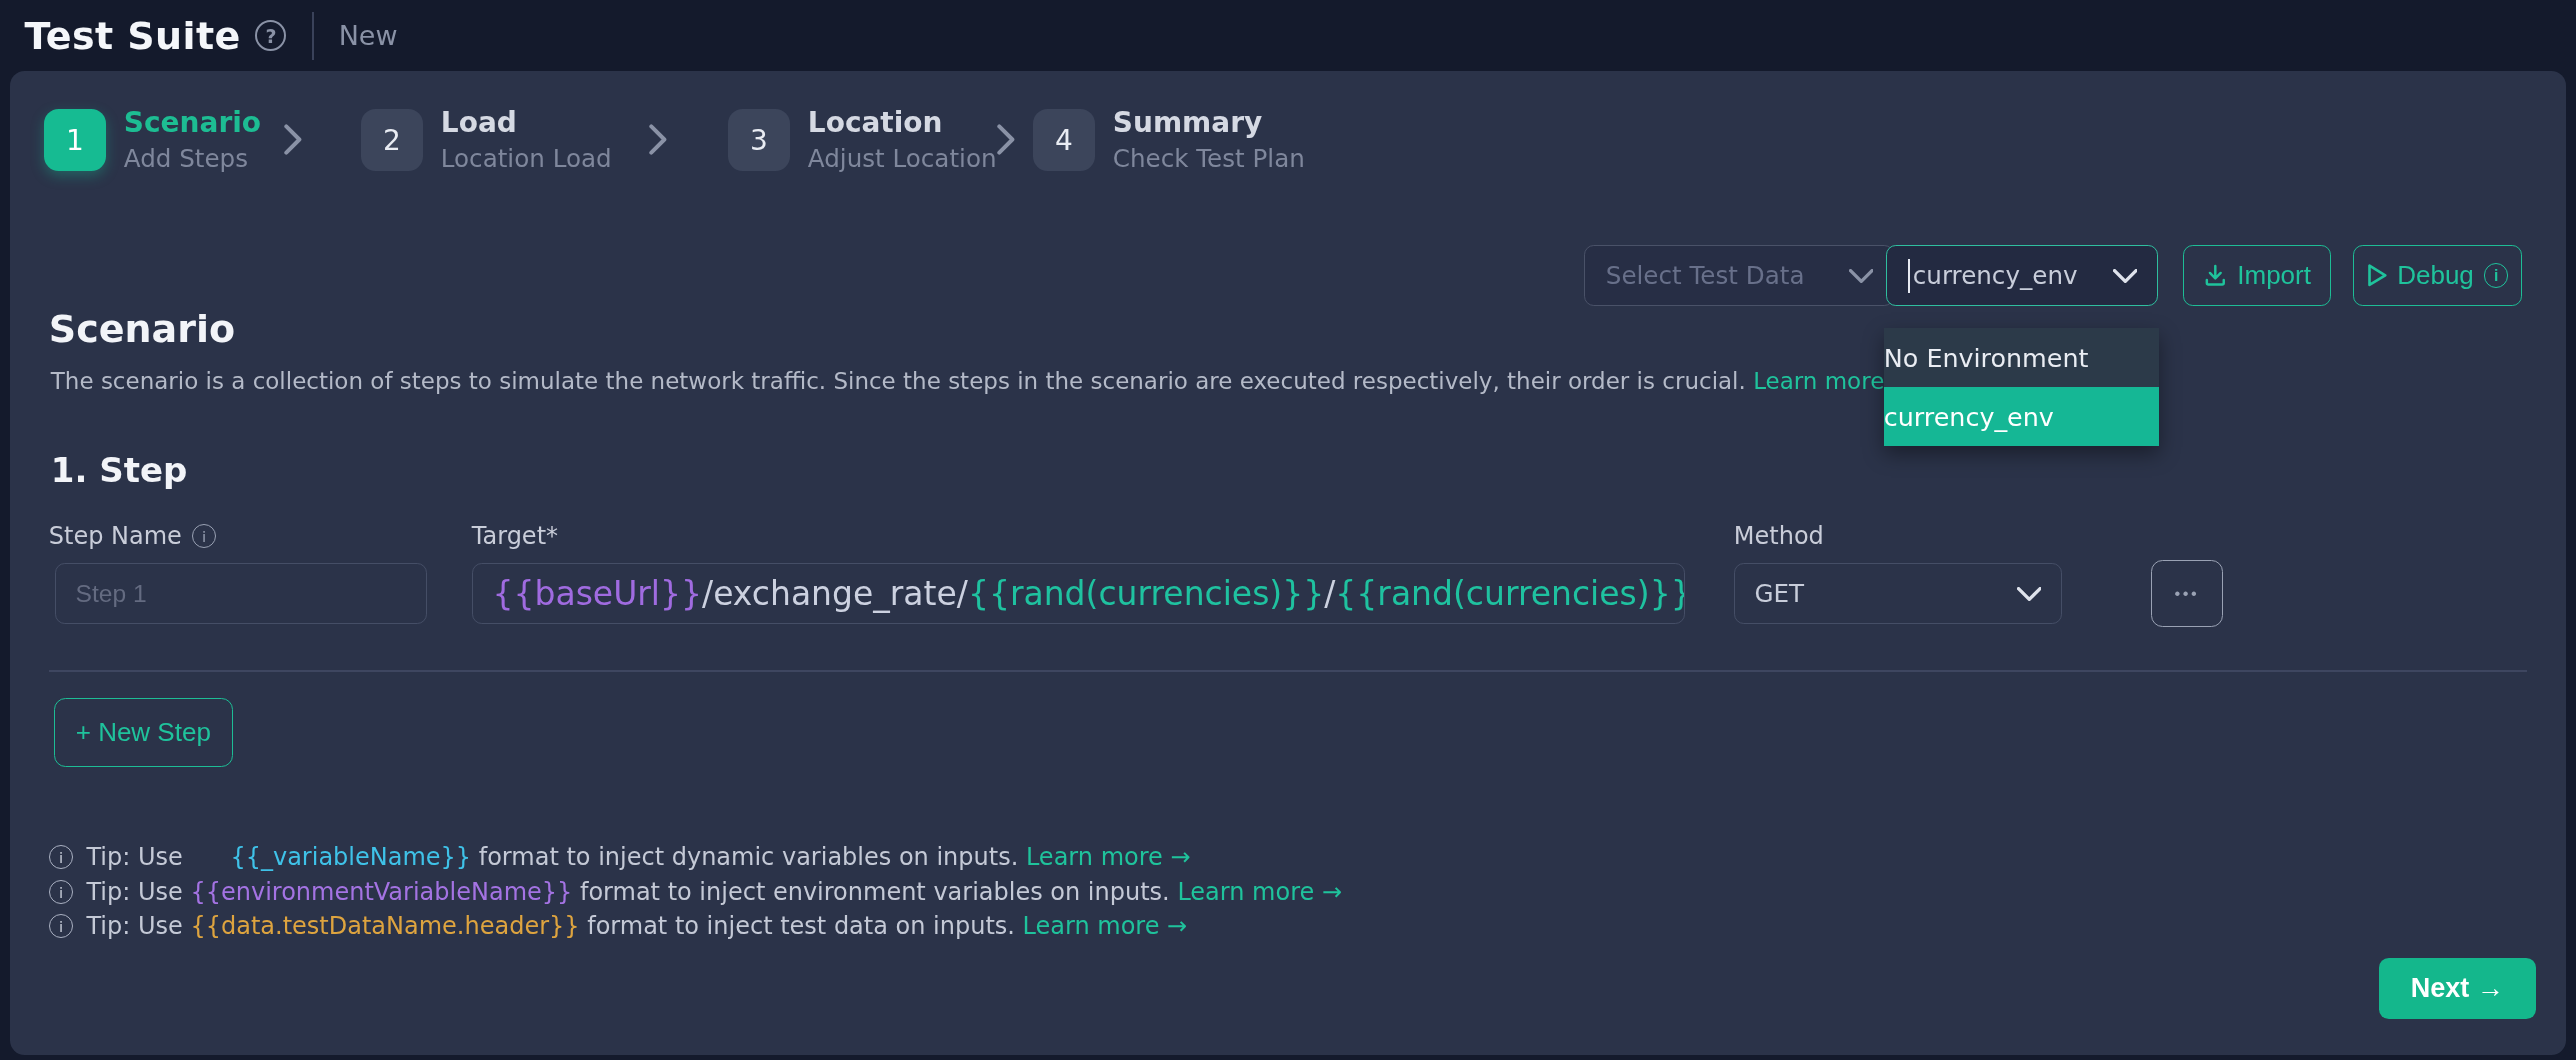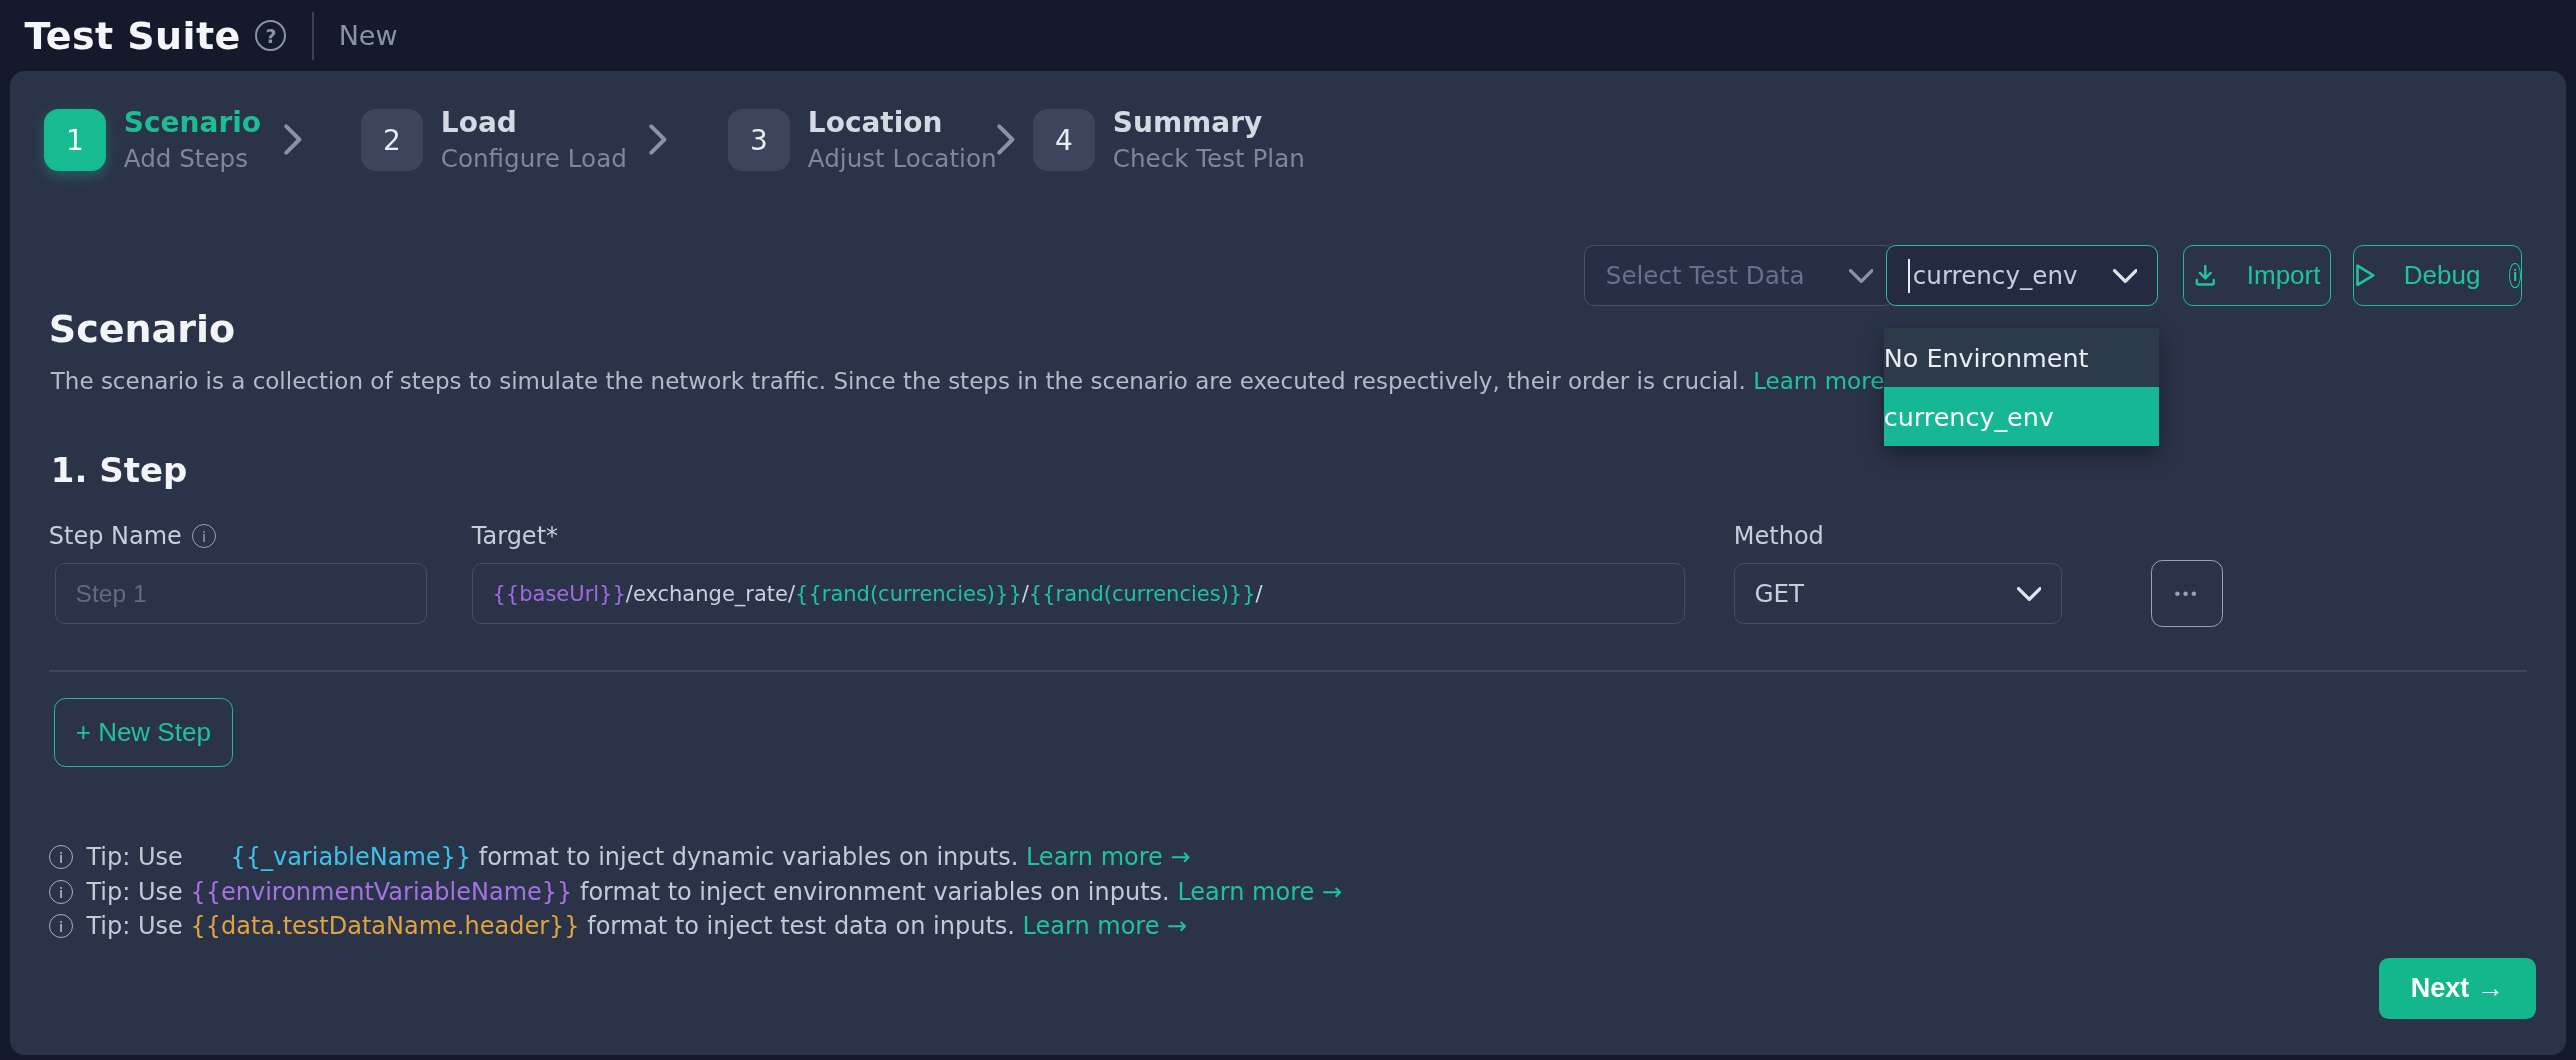--- a/index.html
+++ b/index.html
@@ -28,21 +28,21 @@
   .step-sub { font-size:24.6px; color:#7f879c; margin-top:4.9px; }
   .step-chevron { position:absolute; top:52px; }
 
   
   .ctl { position:absolute; top:174px; height:61px; border-radius:9.8px; display:flex; align-items:center; cursor:pointer; }
   .select-like { border:1.6px solid #4a5268; background:#272e45; padding:0 19.7px 0 21px; justify-content:space-between; }
   .select-placeholder { color:#68708a; font-size:24.6px; }
   .select-value { color:#c8cdda; font-size:24.6px; display:flex; align-items:center; }
   .caret { display:inline-block; width:2.5px; height:34px; background:#e7eaf2; margin-right:2.5px; }
   .env-box { border-color:#2fbf9f; background:#232a41; }
-  .btn-outline { border:1.6px solid #1dbd95; color:#1fc39c; font-size:26px; justify-content:center; gap:29px; background:transparent; }
+  .btn-outline { border:1.6px solid #1dbd95; color:#1fc39c; font-size:26px; justify-content:center; gap:10px; background:transparent; }
   .btn-outline svg { flex:0 0 auto; }
   .mini-info { width:24.6px; height:24.6px; border:1.6px solid currentColor; border-radius:50%; display:inline-flex;
                align-items:center; justify-content:center; font-size:15.6px; font-weight:bold; }
 
   
   .env-menu { position:absolute; left:1874px; top:257px; width:275px; z-index:20; box-shadow:0 8.2px 19.7px rgba(0,0,0,.4); }
   .env-item { height:59px; display:flex; align-items:center; font-size:25.4px; color:#eaedf3;
               background:#2c3a49; cursor:pointer; }
   .env-item.selected { background:#15b795; color:#ffffff; }
 
@@ -53,21 +53,21 @@
 
   
   .step-heading { position:absolute; left:41px; top:379px; color:#f2f4f8; font-size:34px; font-weight:bold; }
   .field-label { position:absolute; top:451px; font-size:24px; color:#c9cdd9; display:flex; align-items:center; gap:9.8px; }
   .info-icon { width:24.6px; height:24.6px; border:1.6px solid #9aa2b4; color:#9aa2b4; border-radius:50%;
                display:inline-flex; align-items:center; justify-content:center; font-size:14.8px; flex:0 0 auto; }
   .input-like { position:absolute; top:492px; height:61px; border:1.6px solid #454e66; border-radius:9.8px;
                 background:transparent; display:flex; align-items:center; padding:0 19.7px; font-size:24.6px; overflow:hidden; white-space:nowrap; }
   input.input-like { color:#ccd1e0; outline:none; }
   input.input-like::placeholder { color:#646b81; }
-  .target-seg { font-size:21px; }
+  .target-seg { font-size:33px; }
   .method-box { justify-content:space-between; cursor:pointer; color:#c8cdda; }
   .more-btn { position:absolute; left:2141px; top:489px; width:72px; height:67px; border:1.6px solid #9aa2b4; border-radius:11.5px;
               background:transparent; color:#9aa2b4; display:flex; align-items:center; justify-content:center;
               font-size:16.4px; letter-spacing:2.5px; cursor:pointer; }
   .hr { position:absolute; left:39px; top:599px; width:2478px; height:1.6px; background:#3e4660; }
   .new-step-btn { position:absolute; left:44px; top:627px; width:179px; height:69px; border:1.6px solid #1dbd95; border-radius:11.5px;
                   background:transparent; color:#1fc39c; font-size:26px; display:flex; align-items:center; justify-content:center; cursor:pointer; }
 
   
   .tip { position:absolute; left:39px; display:flex; align-items:center; gap:13px; font-size:24px; color:#c4c9d6; white-space:nowrap; }
@@ -104,21 +104,21 @@
       </div>
     </div>
     <svg class="step-chevron" style="left:273px" width="19.7" height="33" viewBox="0 0 12 20">
         <path d="M2 2l8 8-8 8" fill="none" stroke="#8a92a6" stroke-width="2.4" stroke-linecap="round" stroke-linejoin="round"></path>
       </svg>
 
     <div class="step" style="left:351px">
       <div class="step-num">2</div>
       <div>
         <div class="step-title">Load</div>
-        <div class="step-sub">Configure Load</div>
+        <div class="step-sub">Location Load</div>
       </div>
     </div>
     <svg class="step-chevron" style="left:638px" width="19.7" height="33" viewBox="0 0 12 20">
         <path d="M2 2l8 8-8 8" fill="none" stroke="#8a92a6" stroke-width="2.4" stroke-linecap="round" stroke-linejoin="round"></path>
       </svg>
 
     <div class="step" style="left:718px">
       <div class="step-num">3</div>
       <div>
         <div class="step-title">Location</div>

